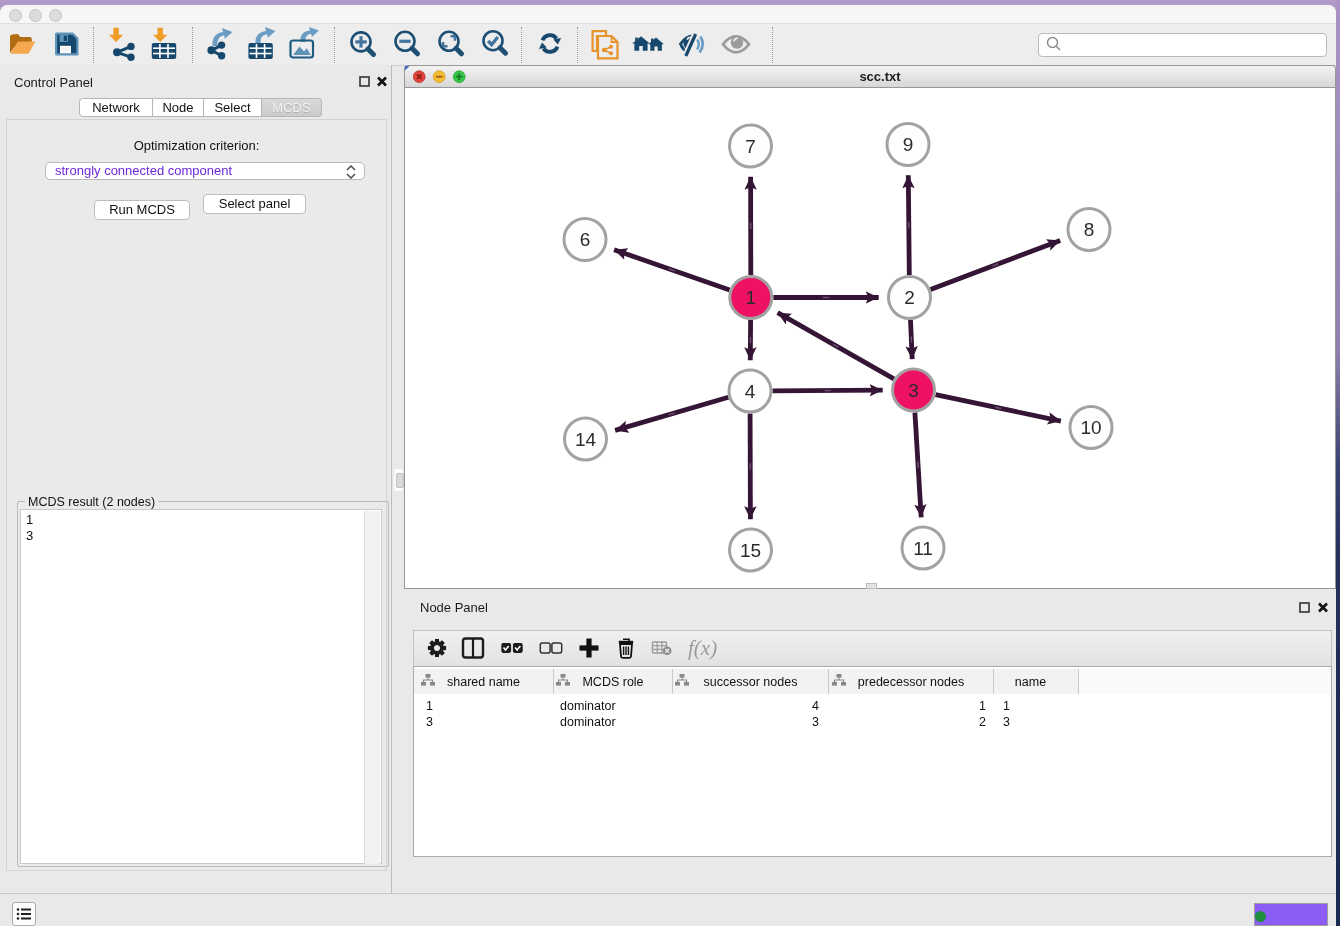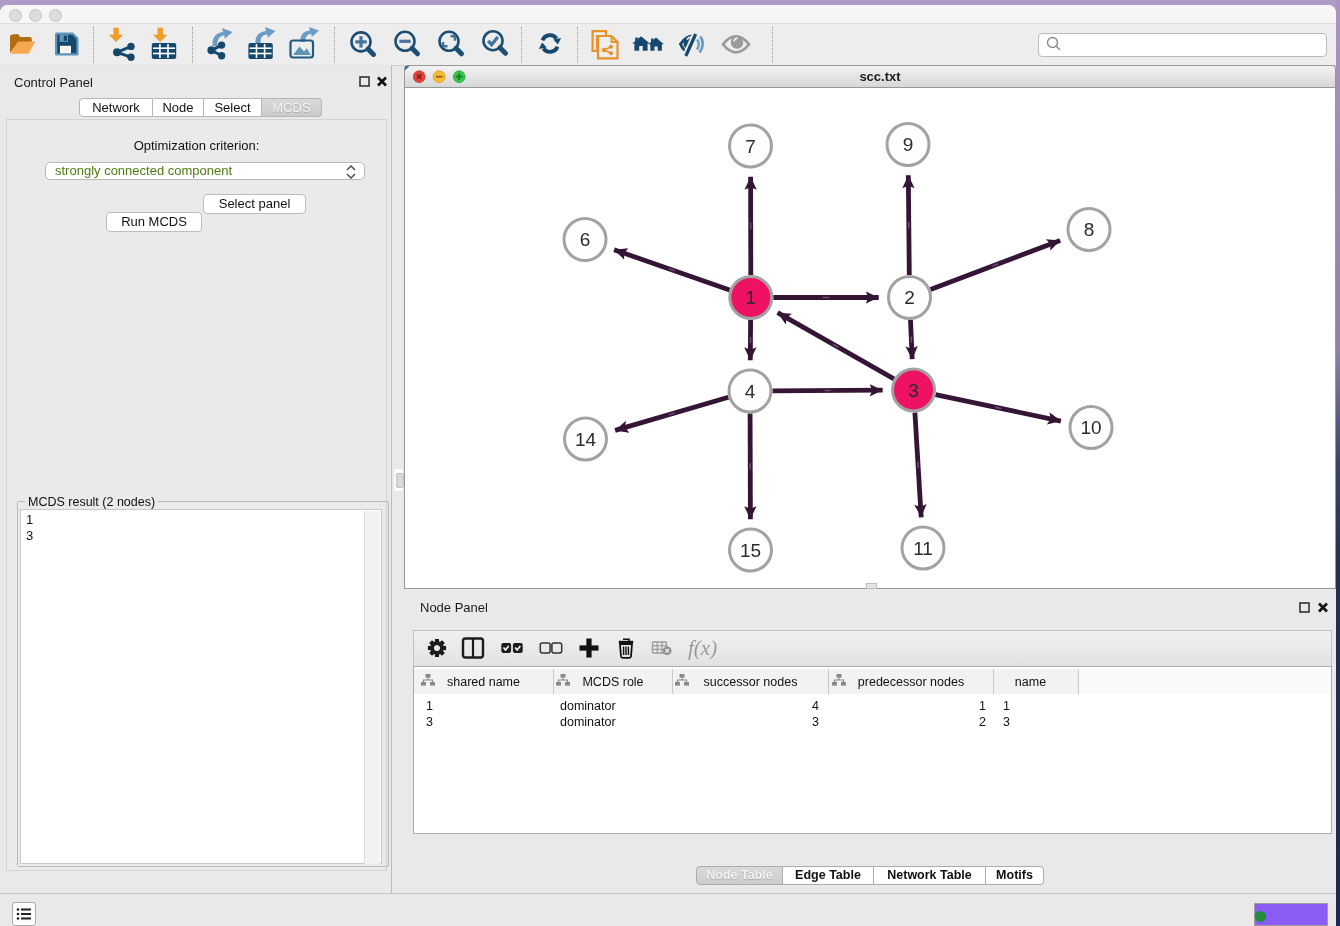--- a/index.html
+++ b/index.html
@@ -30,21 +30,21 @@
   .tabrow{position:absolute;display:flex;}
   .tab{height:17px;line-height:17px;font-size:13px;text-align:center;background:#fff;
     border:1px solid #b6b6b6;border-left:none;color:#111;text-align:center;}
   .tab.first{border-left:1px solid #b6b6b6;border-radius:4px 0 0 4px;}
   .tab.sel{background:linear-gradient(#d9d9d9,#cbcbcb);color:#f3f3f3;
     text-shadow:0 1px 1px #aaa;border-radius:0 4px 4px 0;}
   #cpcontent{left:6px;top:54px;width:379px;height:750px;background:#eaeaea;
     border:1px solid #d3d3d3;}
   #optlabel{left:0;top:18px;width:379px;text-align:center;font-size:13px;color:#111;}
   #dropdown{left:38px;top:42px;width:309px;height:16px;background:#fff;
-    border:1px solid #b9b9b9;border-radius:5px;font-size:13px;color:#4d7c0f;
+    border:1px solid #b9b9b9;border-radius:5px;font-size:13px;color:#6d28d9;
     line-height:16px;padding-left:9px;}
   .btn{position:absolute;height:18px;line-height:18px;background:#fff;
     border:1px solid #bdbdbd;border-radius:4px;font-size:13px;color:#111;
     text-align:center;}
   #fieldset{left:10px;top:381px;width:370px;height:364px;
     border:1px solid #bbb;border-radius:2px;}
   #legend{left:7px;top:-7px;background:#eaeaea;padding:0 3px;font-size:12.5px;color:#111;}
   #resultbox{left:2px;top:7px;width:362px;height:355px;background:#fff;
     border:1px solid #c9c9c9;font-size:13px;color:#111;line-height:16px;
     padding:2px 0 0 5px;box-sizing:border-box;}
@@ -57,21 +57,21 @@
   #scctitle{left:10px;top:3px;width:930px;text-align:center;font-size:13px;
     font-weight:bold;color:#1c1c1c;}
   #canvas{left:404px;top:82px;width:932px;height:502px;background:#fff;
     border:1px solid #979797;box-sizing:border-box;}
   
   #tpanel{left:392px;top:585px;width:944px;height:308px;background:#e9e9e9;}
   #tphead{left:28px;top:10px;font-size:13px;color:#1a1a1a;}
   #ttoolbar{left:21px;top:40px;width:919px;height:36px;
     background:linear-gradient(#f0f0f0,#e2e2e2);border:1px solid #c2c2c2;
     border-bottom:none;box-sizing:border-box;}
-  #ttable{left:21px;top:76px;width:919px;height:168px;background:#fff;
+  #ttable{left:21px;top:76px;width:919px;height:191px;background:#fff;
     border:1px solid #ababab;box-sizing:border-box;}
   .th{position:absolute;top:2px;height:25px;background:#f2f2f2;
     border-right:1px solid #c9c9c9;box-sizing:border-box;font-size:12.5px;
     color:#111;text-align:center;line-height:26px;}
   .trow{position:absolute;font-size:12.5px;color:#111;}
   .btab{height:17px;line-height:17px;font-size:12.5px;font-weight:bold;
     text-align:center;background:#fff;border:1px solid #adadad;border-left:none;
     color:#111;}
   .btab.first{border-left:1px solid #adadad;border-radius:4px 0 0 4px;}
   .btab.last{border-radius:0 4px 4px 0;}
@@ -275,21 +275,21 @@
       <div class="tab sel" style="width:59px;text-align:center;">MCDS</div>
     </div>
     <div class="abs" id="cpcontent">
       <div class="abs" id="optlabel">Optimization criterion:</div>
       <div class="abs" id="dropdown">strongly connected component
         <svg width="12" height="14" style="position:absolute;right:7px;top:2px;">
           <path d="M2,5 L6,1 L10,5" fill="none" stroke="#555" stroke-width="1.6"></path>
           <path d="M2,9 L6,13 L10,9" fill="none" stroke="#555" stroke-width="1.6"></path>
         </svg>
       </div>
-      <div class="btn" style="left:87px;top:92px;width:94px;margin-left:12px;">Run MCDS</div>
+      <div class="btn" style="left:87px;top:80px;width:94px;">Run MCDS</div>
       <div class="btn" style="left:196px;top:74px;width:101px;">Select panel</div>
       <div class="abs" id="fieldset">
         <div class="abs" id="legend">MCDS result (2 nodes)</div>
         <div class="abs" id="resultbox">1<br>3
           <div class="abs" id="rscroll"></div>
         </div>
       </div>
     </div>
   </div>
 
@@ -450,26 +450,20 @@
       <div class="trow" style="left:146px;top:32px;">dominator</div>
       <div class="trow" style="left:375px;top:32px;width:30px;text-align:right;">4</div>
       <div class="trow" style="left:542px;top:32px;width:30px;text-align:right;">1</div>
       <div class="trow" style="left:589px;top:32px;">1</div>
       <div class="trow" style="left:12px;top:48px;">3</div>
       <div class="trow" style="left:146px;top:48px;">dominator</div>
       <div class="trow" style="left:375px;top:48px;width:30px;text-align:right;">3</div>
       <div class="trow" style="left:542px;top:48px;width:30px;text-align:right;">2</div>
       <div class="trow" style="left:589px;top:48px;">3</div>
     </div>
-    <div class="tabrow" style="left:304px;top:276px;">
-      <div class="btab first sel" style="width:85px;">Node Table</div>
-      <div class="btab" style="width:90px;">Edge Table</div>
-      <div class="btab" style="width:111px;">Network Table</div>
-      <div class="btab last" style="width:57px;">Motifs</div>
-    </div>
   </div>
   <div class="abs" style="left:394px;top:464px;width:9px;height:22px;background:#fbfbfb;border-radius:2px;"></div>
   <div class="abs" style="left:395.5px;top:468px;width:6px;height:13px;background:#d9d9d9;border:1px solid #c2c2c2;border-radius:2px;"></div>
   <div class="abs" style="left:866px;top:578px;width:9px;height:4px;background:#e4e4e4;border:1px solid #bdbdbd;"></div>
   <svg class="abs" style="left:405px;top:61px;" width="5" height="5">
       <path d="M0,0 h4.5 l-4.5,4.5 z" fill="#3c6cc8"></path>
     </svg>
 
   <div class="abs" id="statusbar">
     <div class="abs" id="listbtn">

